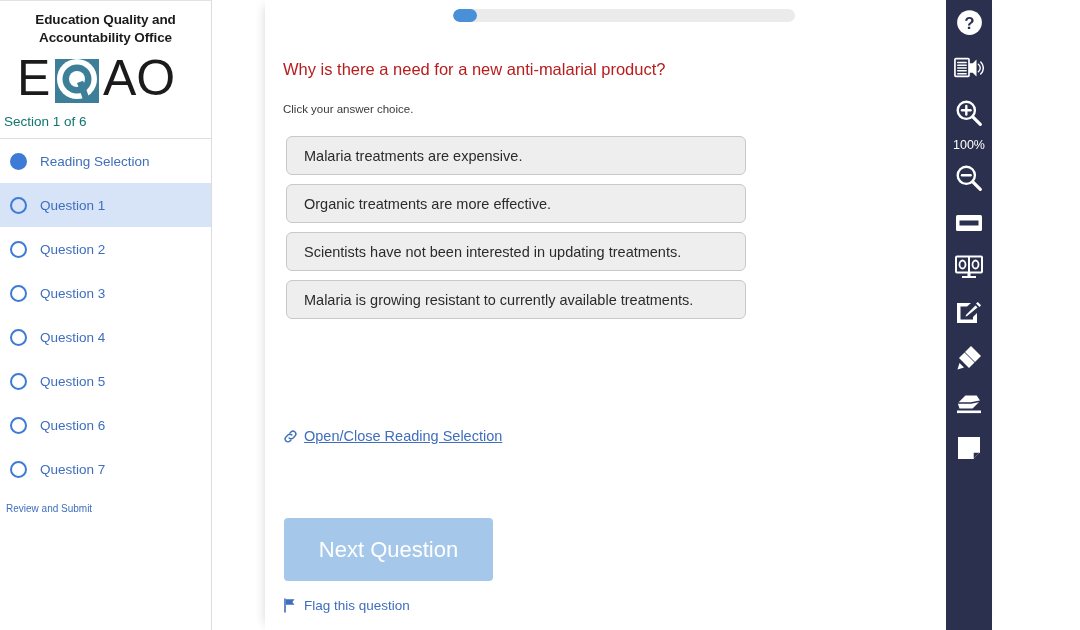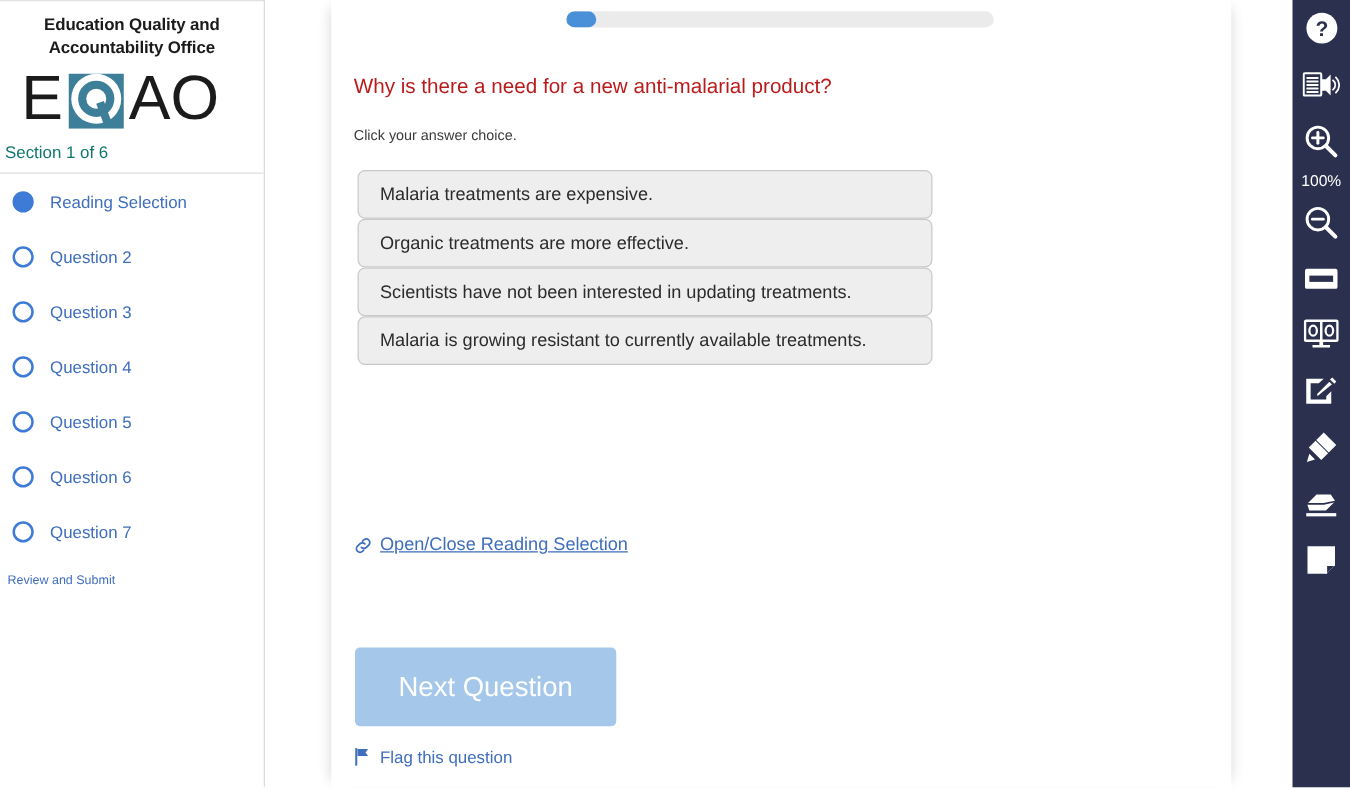--- a/index.html
+++ b/index.html
@@ -9,21 +9,21 @@
   body {
     width: 1080px;
     height: 630px;
     overflow: hidden;
     background: #ffffff;
     font-family: "Liberation Sans", sans-serif;
     -webkit-font-smoothing: antialiased;
   }
   #app {
     position: relative;
-    width: 1080px;
+    width: 992px;
     height: 630px;
     background: #ffffff;
   }
 
   
   #sidebar {
     position: absolute;
     left: 0;
     top: 0;
     width: 212px;
@@ -141,20 +141,21 @@
     color: #3a3a3a;
   }
   .choices {
     position: absolute;
     left: 21px;
     top: 136px;
     width: 460px;
   }
   .choice {
     height: 39px;
+    margin-bottom: 9px;
     background: #eeeeee;
     border: 1px solid #c9c9c9;
     border-radius: 6px;
     display: flex;
     align-items: center;
     padding-left: 17px;
     box-sizing: border-box;
     font-size: 14.5px;
     color: #2b2b2b;
     cursor: pointer;
@@ -258,20 +259,24 @@
         </svg>
       </div>
     </div>
 
     <div class="section-label">Section 1 of 6</div>
 
     <ul class="nav-list">
       <li class="nav-item">
         <span class="nav-bullet filled"></span>
         <span class="nav-label">Reading Selection</span>
+      </li>
+      <li class="nav-item selected">
+        <span class="nav-bullet"></span>
+        <span class="nav-label">Question 1</span>
       </li>
       <li class="nav-item">
         <span class="nav-bullet"></span>
         <span class="nav-label">Question 2</span>
       </li>
       <li class="nav-item">
         <span class="nav-bullet"></span>
         <span class="nav-label">Question 3</span>
       </li>
       <li class="nav-item">

